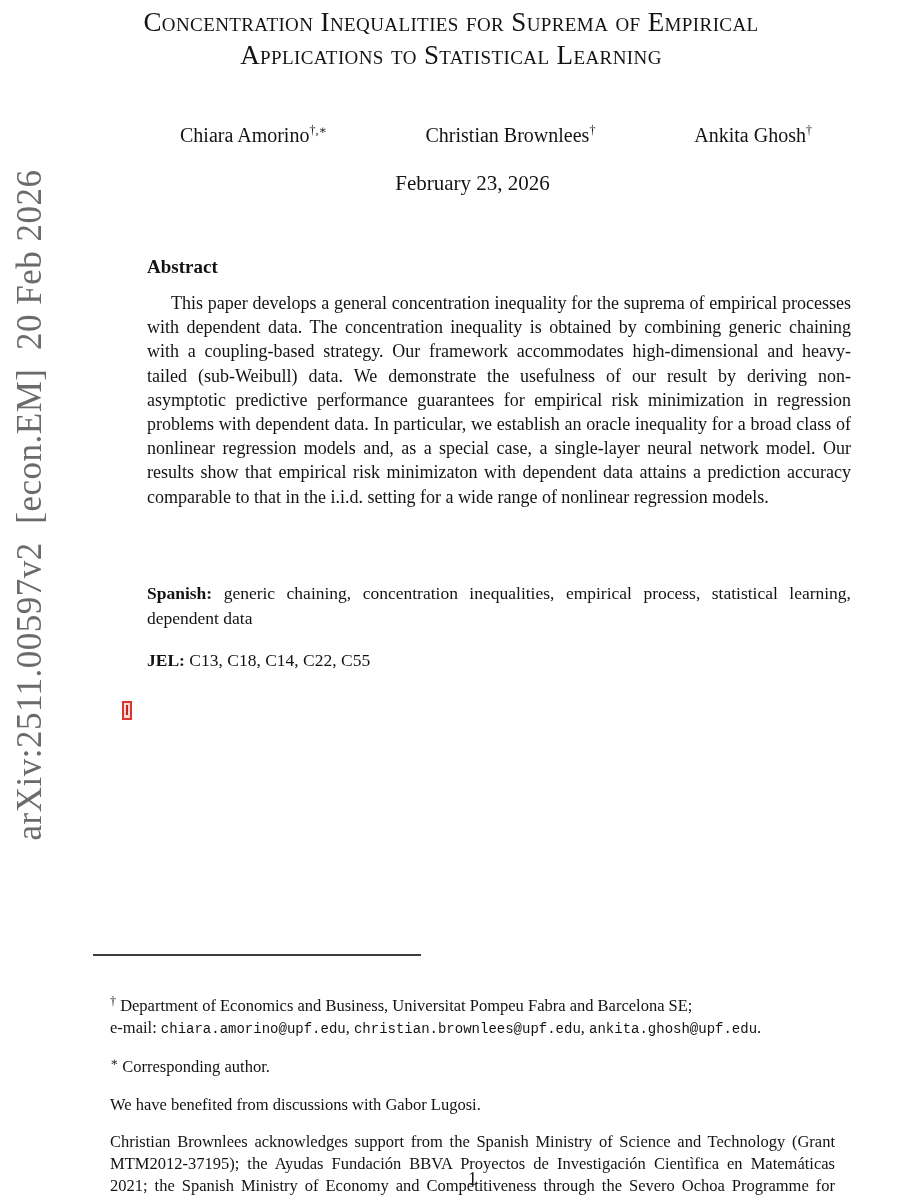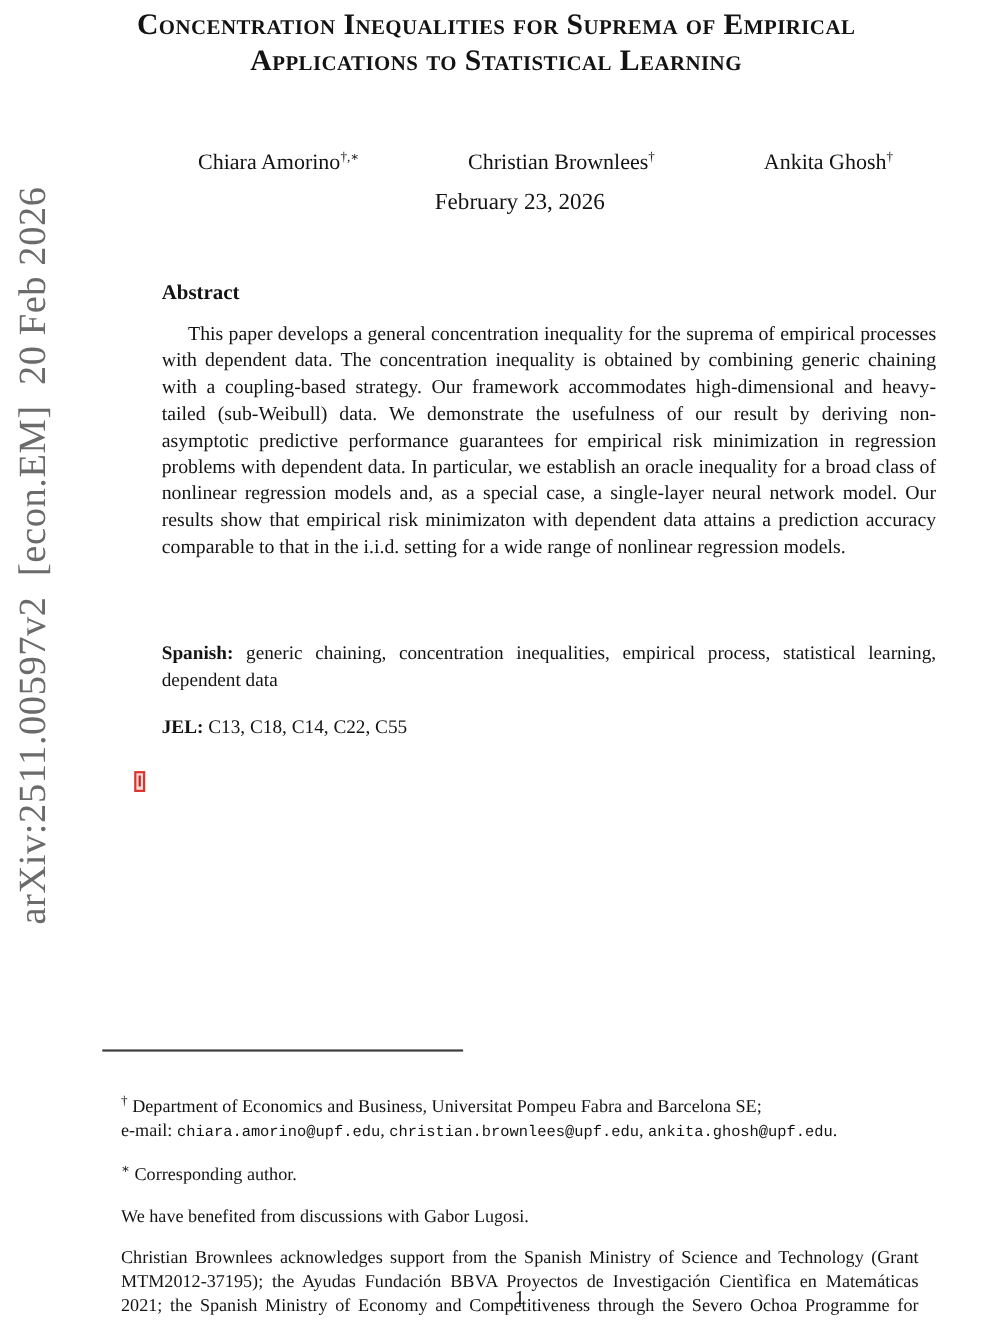--- a/index.html
+++ b/index.html
@@ -10,25 +10,24 @@
   }
   .arxiv-stamp{
     position:absolute;top:505px;left:30px;
     transform:translate(-50%,-50%) rotate(-90deg);
     font-size:35px;color:#6b6b6b;white-space:pre;letter-spacing:0.5px;
   }
   .paper-title{
     position:absolute;top:6px;left:46px;width:810px;
     text-align:center;font-variant:small-caps;font-size:27px;line-height:33px;
     letter-spacing:0.4px;
-    font-weight:bold;
   }
   .paper-title .tline{white-space:nowrap;}
   .authors-row{
-    position:absolute;top:137px;left:180px;width:632px;
+    position:absolute;top:124px;left:180px;width:632px;
     display:flex;justify-content:space-between;align-items:baseline;
     font-size:20px;
   }
   .author{white-space:nowrap;}
   sup.mark{font-size:12px;vertical-align:super;line-height:0;}
   .date-line{
     position:absolute;top:171px;left:94px;width:757px;
     text-align:center;font-size:21px;
   }
   .abstract-heading{

